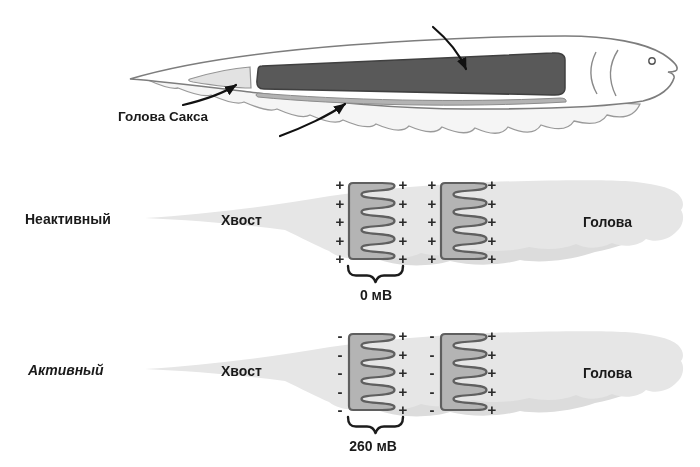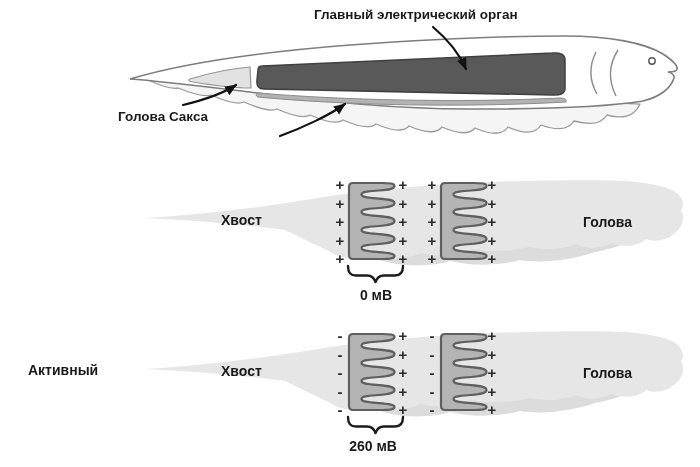--- a/index.html
+++ b/index.html
@@ -155,28 +155,28 @@
 
     <g>
       <use href="#eel-silhouette"></use>
     </g>
 
     <g transform="translate(0,151)">
       <use href="#eel-silhouette"></use>
     </g>
   </svg>
 
-  <div class="lbl small" style="left:314px;top:8px;">Главный электрический орган</div>
   <div class="lbl small" style="left:118px;top:110px;">Голова Сакса</div>
 
+  <div class="lbl" style="left:25px;top:212px;">Неактивный</div>
   <div class="lbl" style="left:221px;top:213px;">Хвост</div>
   <div class="lbl" style="left:583px;top:215px;">Голова</div>
   <div class="lbl centered" style="left:376px;top:288px;">0 мВ</div>
 
-  <div class="lbl" style="left:28px;top:363px;">Активный</div>
+  <div class="lbl" style="left:28px;top:363px;font-style:italic;">Активный</div>
   <div class="lbl" style="left:221px;top:364px;">Хвост</div>
   <div class="lbl" style="left:583px;top:366px;">Голова</div>
   <div class="lbl centered" style="left:373px;top:439px;">260 мВ</div>
 <span class="sign" style="left: 340px; top: 184px;">+</span>
     <span class="sign" style="left: 403px; top: 184px;">+</span>
     <span class="sign" style="left: 340px; top: 202.5px;">+</span>
     <span class="sign" style="left: 403px; top: 202.5px;">+</span>
     <span class="sign" style="left: 340px; top: 221px;">+</span>
     <span class="sign" style="left: 403px; top: 221px;">+</span>
     <span class="sign" style="left: 340px; top: 239.5px;">+</span>

